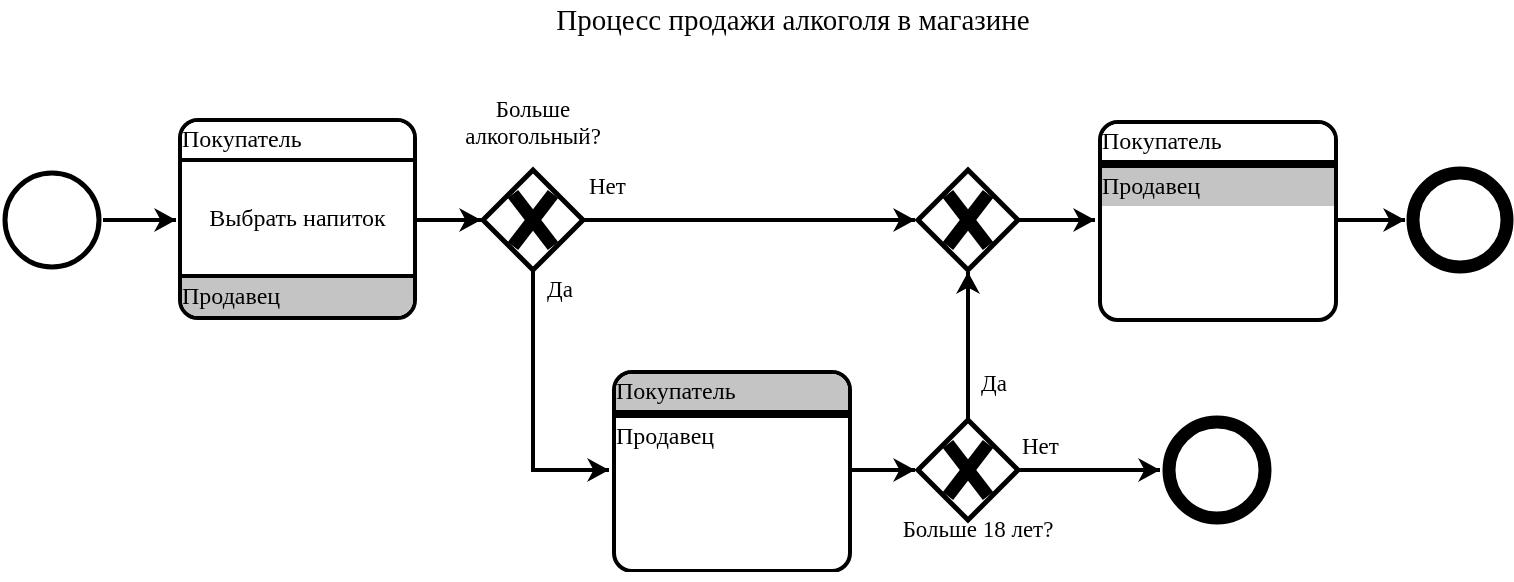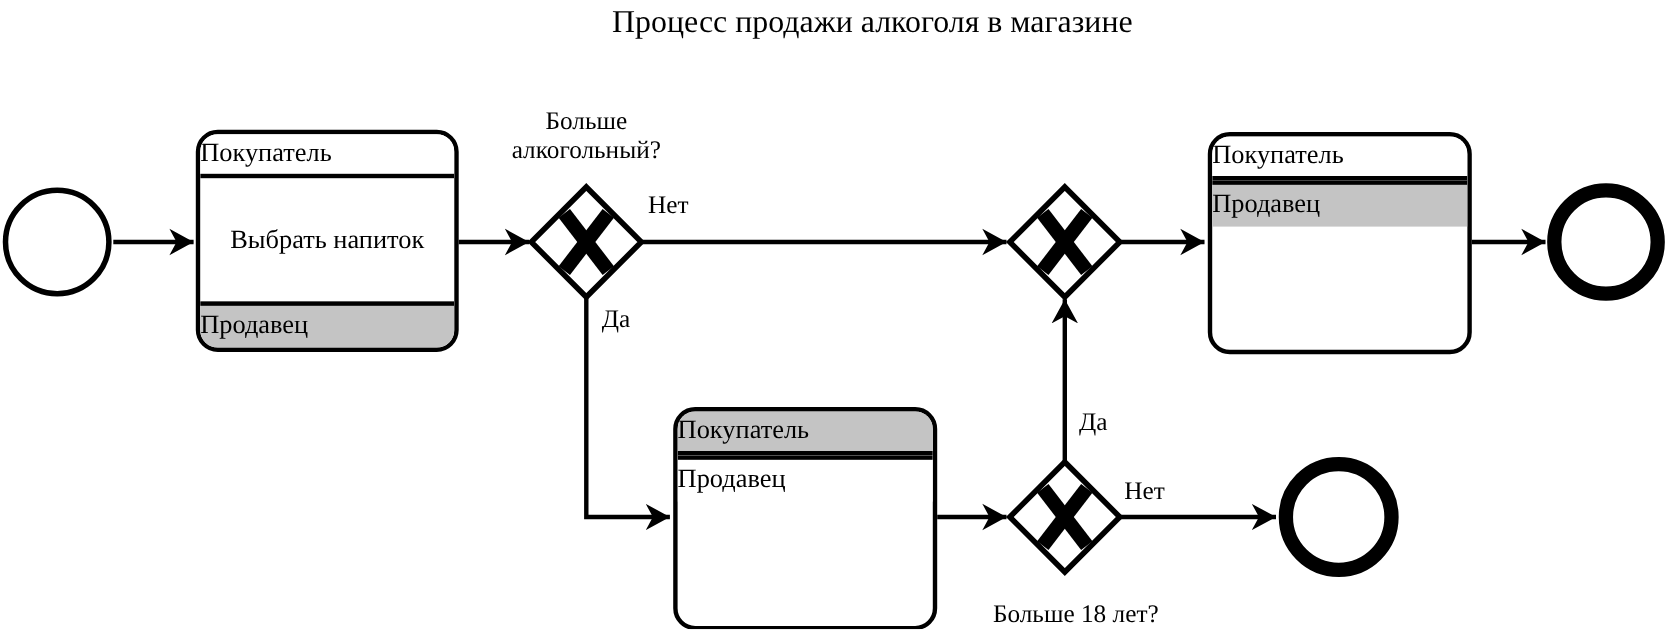--- a/index.html
+++ b/index.html
@@ -123,20 +123,20 @@
     <div class="band header gray">Покупатель</div>
     <div class="band footer">Продавец</div>
   </div>
 
   <div class="task" style="left:1098px; top:120px; width:240px; height:202px;">
     <div class="band header">Покупатель</div>
     <div class="band footer gray">Продавец</div>
   </div>
 
   <div class="lbl wrap" style="left:448px; top:96px; width:170px;">Больше алкогольный?</div>
-  <div class="lbl wrap" style="left:898px; top:544px; width:160px;">Больше 18 лет?</div>
+  <div class="lbl wrap" style="left:898px; top:516px; width:160px;">Больше 18 лет?</div>
 
   <div class="lbl" style="left:589px; top:174px;">Нет</div>
   <div class="lbl" style="left:547px; top:277px;">Да</div>
   <div class="lbl" style="left:981px; top:371px;">Да</div>
   <div class="lbl" style="left:1022px; top:434px;">Нет</div>
 
 </div>
 
 </body></html>

